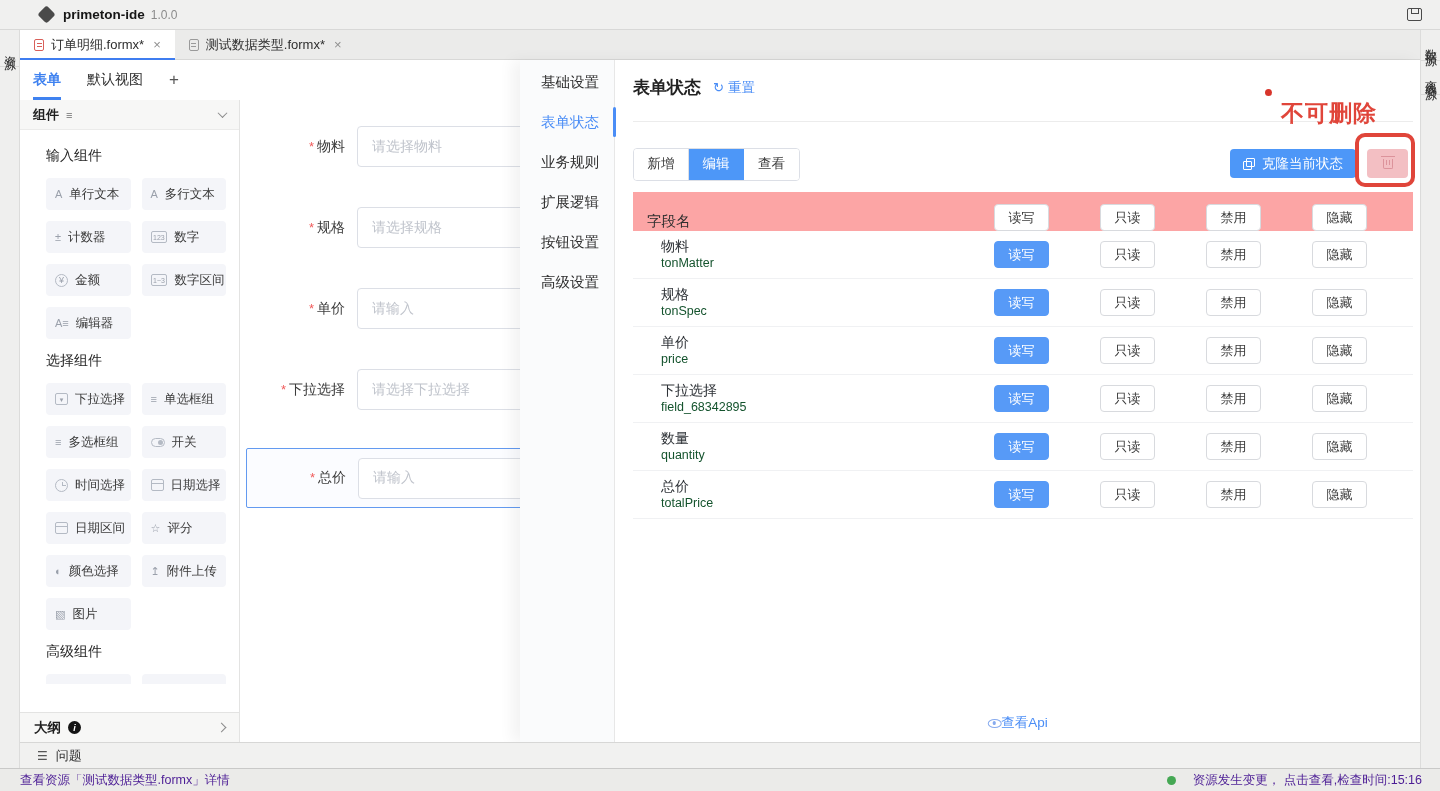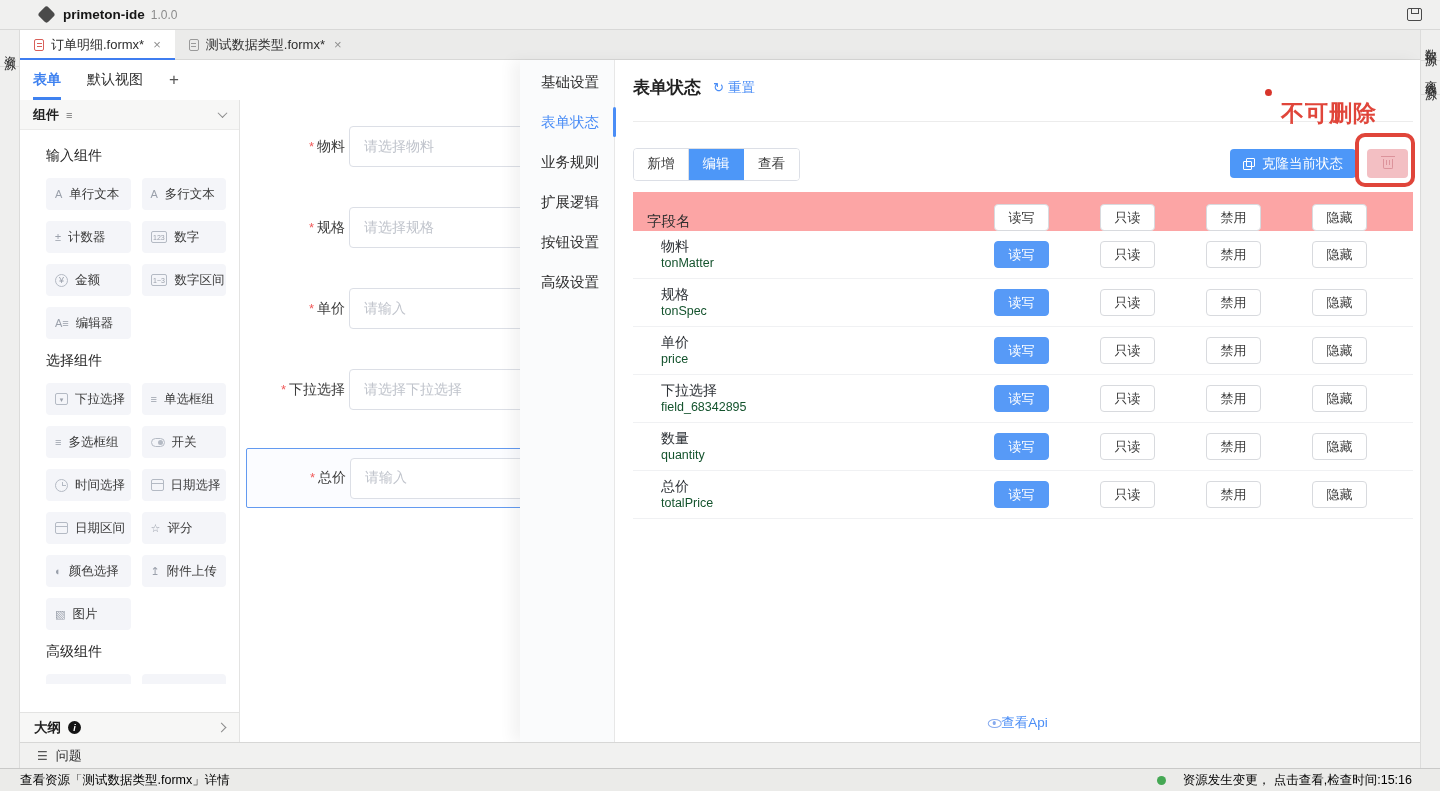--- a/index.html
+++ b/index.html
@@ -69,21 +69,21 @@
   .comp-stub { height:10px; background:#f4f5f9; border-radius:4px 4px 0 0; }
   #outline-bar { height:30px; background:#f7f7f6; border-top:1px solid #e3e3e2; display:flex; align-items:center;
     padding:0 14px; font-size:13.5px; font-weight:bold; color:#1f1f1f; gap:7px; }
   .info-ic { width:13px; height:13px; border-radius:50%; background:#141414; color:#fff; font-size:9px; font-weight:bold;
     display:inline-flex; align-items:center; justify-content:center; font-style:italic; }
 
   
   #canvas { position:absolute; left:240px; top:60px; right:20px; bottom:49px; background:#fff; }
   .fld-row { position:absolute; left:6px; height:41px; display:flex; align-items:center; }
   .fld-row.selected { height:60px; width:470px; border:1px solid #639af0; background:#fbfcff; border-radius:2px; }
-  .fld-label { width:99px; text-align:right; font-size:14px; color:#3c3c3c; margin-right:4px; white-space:nowrap; }
+  .fld-label { width:99px; text-align:right; font-size:14px; color:#3c3c3c; margin-right:12px; white-space:nowrap; }
   .req { color:#f05b5b; margin-right:3px; font-size:13px; }
   .fld-input { width:330px; height:41px; border:1px solid #dcdfe6; border-radius:4px; background:#fff;
     display:flex; align-items:center; padding-left:14px; font-size:14px; color:#c0c4cc; }
 
   
   #overlay { position:absolute; left:520px; top:60px; right:20px; bottom:49px; background:#fff;
     box-shadow:-8px 0 14px rgba(0,0,0,.05); display:flex; }
   #settings-menu { width:95px; background:#fafbfc; border-right:1px solid #e7e7e7; padding-top:2px; }
   .menu-item { height:40px; display:flex; align-items:center; padding-left:21px; font-size:14.5px; color:#2e2e2e; position:relative; cursor:default; }
   .menu-item.active { color:#4a8df6; }
@@ -129,21 +129,21 @@
   #api-link { position:absolute; left:50%; transform:translateX(-50%); top:654px; display:flex; align-items:center; 
     color:#4a8df6; font-size:13.5px; cursor:default; }
   .eye-ic { width:14px; height:9px; border:1.3px solid #86aaee; border-radius:50%; position:relative; }
   .eye-ic::after { content:""; position:absolute; left:4px; top:1.5px; width:3.5px; height:3.5px; border-radius:50%; background:#86aaee; }
 
   
   #problems { position:absolute; left:20px; top:742px; width:1400px; height:26px; background:#f1f1f0; border-top:1px solid #d7d7d6;
     display:flex; align-items:center; gap:8px; padding-left:17px; font-size:13px; color:#2b2b2b; }
   .list-ic { font-size:12px; color:#555; }
   #statusbar { position:absolute; left:0; top:768px; width:1440px; height:23px; background:#ebebe9; border-top:1px solid #c9c9c8;
-    display:flex; align-items:center; justify-content:space-between; padding:0 28px 0 20px; font-size:12.5px; color:#000000; }
+    display:flex; align-items:center; justify-content:space-between; padding:0 18px 0 20px; font-size:12.5px; color:#4c1d95; }
   #status-right { display:flex; align-items:center; gap:17px; }
   .green-dot { width:9px; height:9px; border-radius:50%; background:#45a854; }
 </style>
 </head>
 <body>
 
 <div id="titlebar">
   <span class="logo"></span>
   <span class="appname">primeton-ide</span>
   <span class="appver">1.0.0</span>

